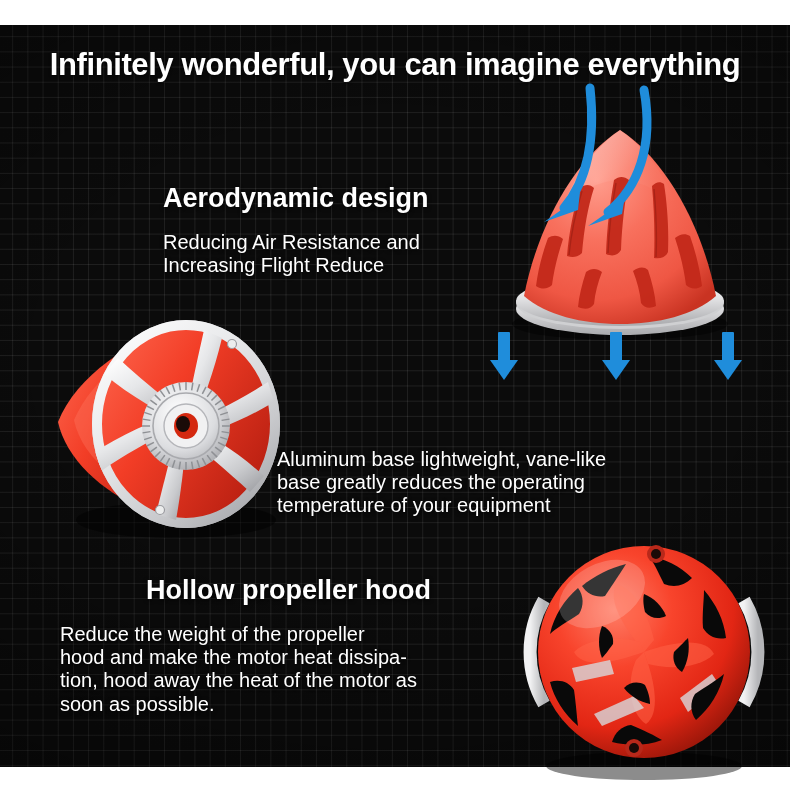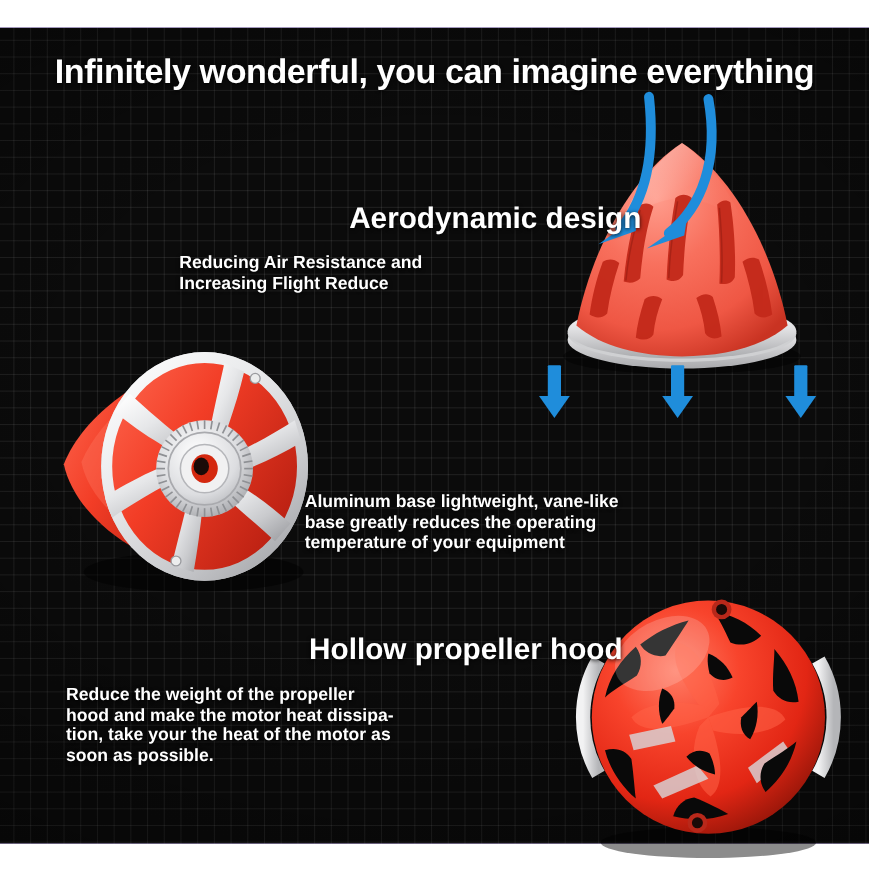--- a/index.html
+++ b/index.html
@@ -34,22 +34,22 @@
   
   .txt{position:absolute;color:#ffffff;z-index:6;}
 
   #headline{
     left:0;top:47px;width:790px;text-align:center;
     font-size:31px;font-weight:700;letter-spacing:-0.4px;
     text-shadow:0 1px 3px rgba(0,0,0,.85);
     white-space:nowrap;
   }
 
-  .h2{font-size:27px;font-weight:700;line-height:1.14;text-shadow:0 1px 4px rgba(0,0,0,.9);text-align:right;}
-  .body{font-size:16px;font-weight:700;line-height:1.16;text-shadow:0 1px 4px rgba(0,0,0,.9);}
+  .h2{font-size:27px;font-weight:700;line-height:1.14;text-shadow:0 1px 4px rgba(0,0,0,.9);}
+  .body{font-size:20px;font-weight:400;line-height:1.16;text-shadow:0 1px 4px rgba(0,0,0,.9);}
 
   #b1-head{left:163px;top:183px;width:420px;}
   #b1-body{left:163px;top:231px;width:400px;}
 
   #b2-head{left:277px;top:368px;width:500px;}
   #b2-body{left:277px;top:448px;width:470px;}
 
   #b3-head{left:146px;top:575px;width:420px;}
   #b3-body{left:60px;top:623px;width:440px;text-align:left;}
 
@@ -340,20 +340,20 @@
   <div class="txt h2" id="b3-head">Hollow propeller hood</div>
 
   <div class="txt body" id="b2-body">
     <div>Aluminum base lightweight, vane-like</div>
     <div>base greatly reduces the operating</div>
     <div>temperature of your equipment</div>
   </div>
   <div class="txt body" id="b3-body">
     <div>Reduce the weight of the propeller</div>
     <div>hood and make the motor heat dissipa-</div>
-    <div>tion, take your the heat of the motor as</div>
+    <div>tion, hood away the heat of the motor as</div>
     <div>soon as possible.</div>
   </div>
 
   <div class="band" id="band-top"></div>
   <div class="band" id="band-bottom"></div>
 
 </div>
 
 </body></html>

